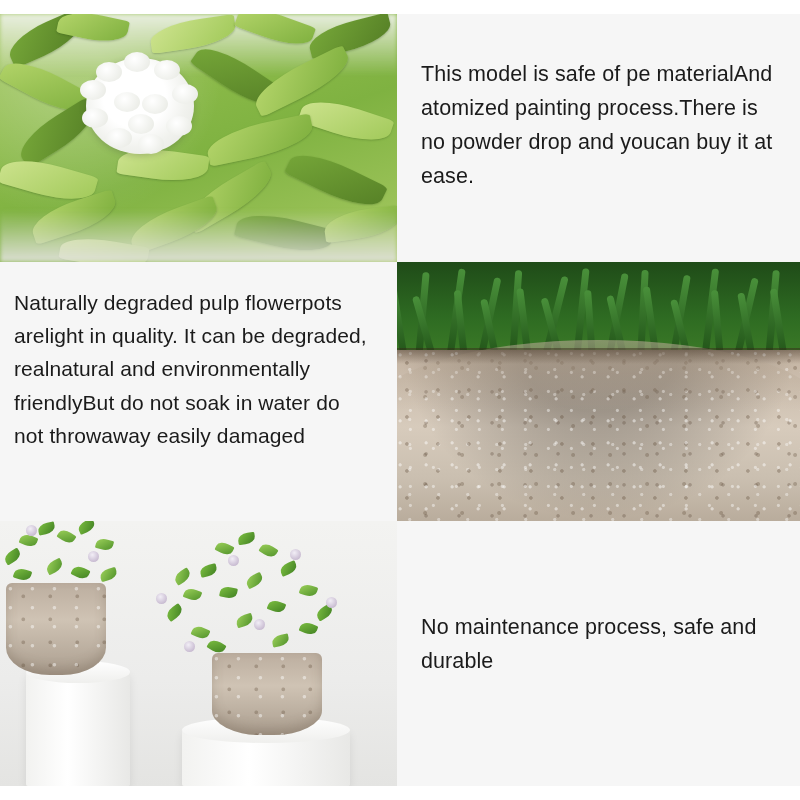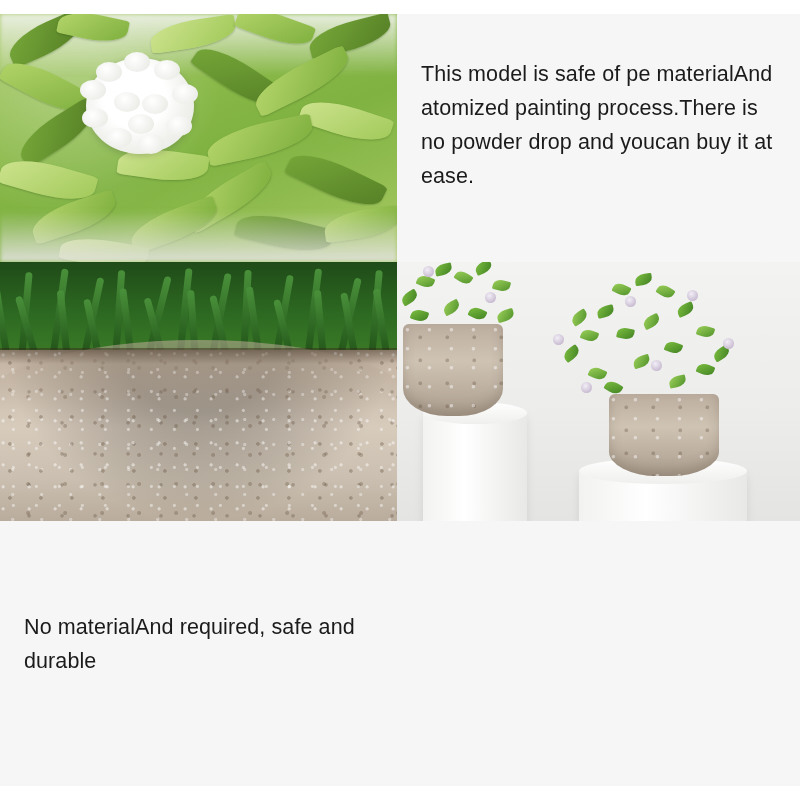--- a/index.html
+++ b/index.html
@@ -246,20 +246,23 @@
         </div>
 
         <div class="blurbottom"></div>
       </div>
     </div>
 
     <div class="cell pad r1">
       <div class="caption">This model is safe of pe materialAnd atomized painting process.There is no powder drop and youcan buy it at ease.</div>
     </div>
 
+    <div class="cell pad r2">
+      <div class="caption small">Naturally degraded pulp flowerpots arelight in quality. It can be degraded, realnatural and environmentally friendlyBut do not soak in water do not throwaway easily damaged</div>
+    </div>
 
     <div class="cell">
       <div class="photo img-pot">
         <div class="grass-band">
           <div class="blade" style="left:4px;  height:74px; transform:rotate(-9deg);"></div>
           <div class="blade" style="left:18px; height:88px; transform:rotate(5deg);"></div>
           <div class="blade" style="left:33px; height:66px; transform:rotate(-16deg);"></div>
           <div class="blade" style="left:49px; height:92px; transform:rotate(8deg);"></div>
           <div class="blade" style="left:64px; height:70px; transform:rotate(-6deg);"></div>
           <div class="blade" style="left:80px; height:84px; transform:rotate(12deg);"></div>
@@ -339,17 +342,17 @@
           <div class="bud" style="left:140px; top:18px;"></div>
           <div class="bud" style="left:176px; top:66px;"></div>
           <div class="bud" style="left:104px; top:88px;"></div>
           <div class="bud" style="left:34px;  top:110px;"></div>
         </div>
 
       </div>
     </div>
 
     <div class="cell pad r3">
-      <div class="caption">No materialAnd required, safe and durable</div>
+      <div class="caption">No maintenance process, safe and durable</div>
     </div>
 
   </div>
 </div>
 
 </body></html>

